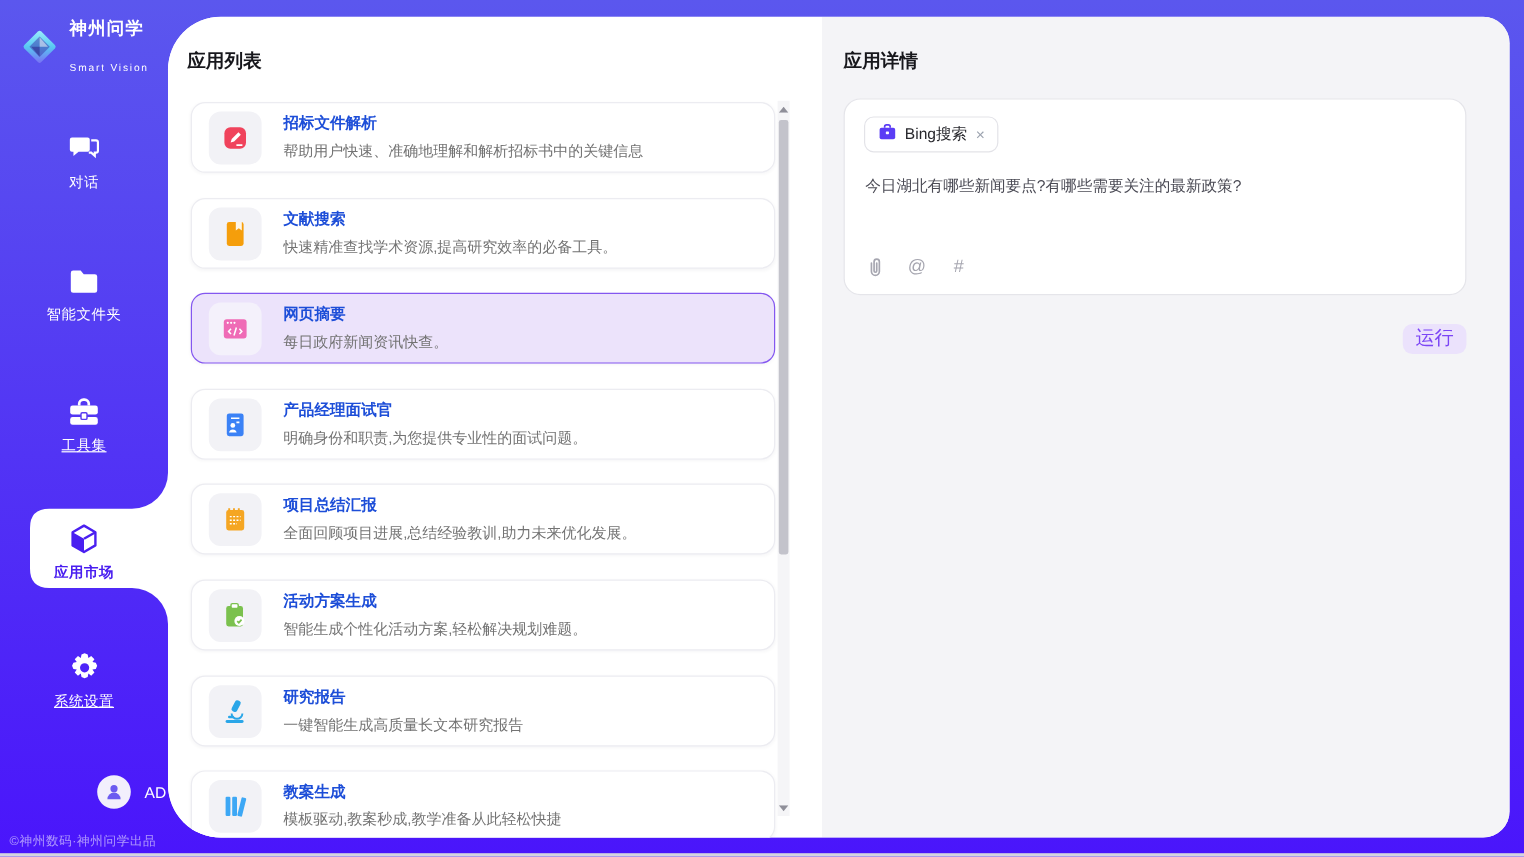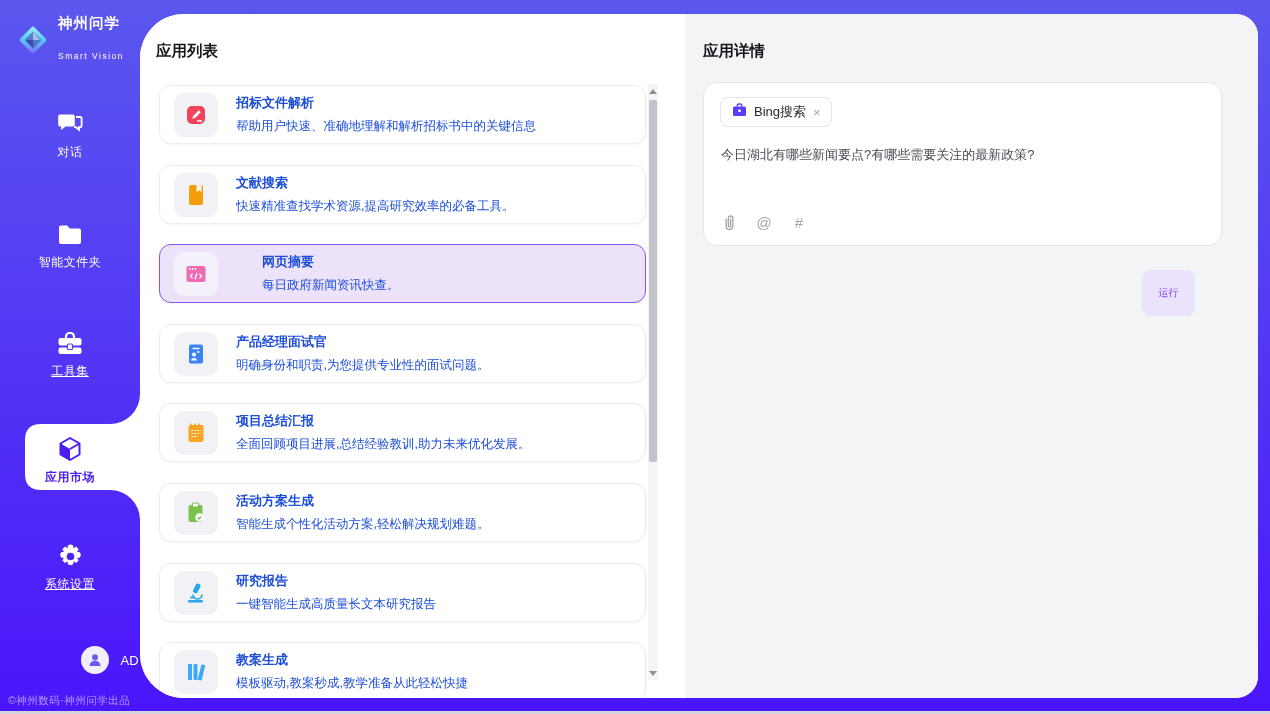--- a/index.html
+++ b/index.html
@@ -34,27 +34,27 @@
   .content { position:absolute; left:140px; top:14px; width:1118px; height:684px;
     background:#fff; border-radius:44px 22px 22px 44px; overflow:hidden; }
 
   
   .list-panel { position:absolute; left:0; top:0; width:545px; height:684px; background:#fff; }
   .panel-title { position:absolute; font-size:15.5px; font-weight:bold; color:#17171c; }
   .list-title { left:16px; top:27px; }
   .app-card { position:absolute; left:19px; width:487px; height:59px; background:#fff;
     border:1px solid #ececf1; border-radius:12px; box-shadow:0 1px 3px rgba(30,30,60,0.04);
     display:flex; align-items:center; padding-left:14px; cursor:pointer; }
-  .app-card.selected { background:#ece3fb; border:1.5px solid #8457f0;gap:26px; }
+  .app-card.selected { background:#ece3fb; border:1.5px solid #8457f0; }
   .app-ico-box { width:44px; height:44px; border-radius:10px; background:#f2f2f6;
     display:flex; align-items:center; justify-content:center; flex:0 0 44px; }
   .app-card.selected .app-ico-box { background:#f4f1fb; }
   .app-texts { margin-left:18px; overflow:hidden; }
   .app-name { font-size:13px; font-weight:bold; color:#1d4ed8; margin-bottom:6px; }
-  .app-desc { font-size:12.5px; color:#1d4ed8; }
+  .app-desc { font-size:12.5px; color:#737373; }
 
   
   .scrollbar { position:absolute; left:508px; top:70px; width:10px; height:596px; background:#f5f5f7; }
   .sb-arrow { position:absolute; left:0; width:10px; height:14px; display:flex; align-items:center; justify-content:center; }
   .sb-arrow svg { display:block; }
   .sb-up { top:0; } .sb-down { bottom:0; }
   .sb-thumb { position:absolute; left:1px; top:16px; width:8px; height:362px; background:#c3c3cb; border-radius:2px; }
 
   
   .detail-panel { position:absolute; left:545px; top:0; width:573px; height:684px; background:#f4f4f7; }
@@ -62,22 +62,22 @@
   .prompt-card { position:absolute; left:18px; top:68px; width:519px; height:164px; background:#fff;
     border:1px solid #e5e5ea; border-radius:14px; }
   .tool-tag { position:absolute; left:16px; top:14px; height:30px; display:inline-flex; align-items:center;
     gap:7px; padding:0 10px 0 11px; border:1px solid #e3e3e8; border-radius:8px; background:#fff; }
   .tool-tag .tag-label { font-size:13px; color:#27272c; }
   .tag-close { font-size:13px; color:#9ca3af; cursor:pointer; line-height:1; }
   .prompt-text { position:absolute; left:17px; top:62px; right:16px; font-size:13px; color:#4b4b55; line-height:1.5; }
   .prompt-tools { position:absolute; left:16px; top:130px; display:flex; align-items:center; gap:17px; color:#a6a6b0; }
   .prompt-tools .t-ico { width:18px; height:18px; display:flex; align-items:center; justify-content:center;
     font-size:15px; cursor:pointer; }
-  .run-btn { position:absolute; left:457px; top:256px; width:53px; height:46px; background:#ebe2fc;
-    color:#7b45f5; font-size:10px; border:none; border-radius:8px; cursor:pointer;
+  .run-btn { position:absolute; left:484px; top:256px; width:53px; height:25px; background:#ebe2fc;
+    color:#7b45f5; font-size:16px; border:none; border-radius:8px; cursor:pointer;
     font-family:inherit; display:flex; align-items:center; justify-content:center; }
 </style>
 </head>
 <body>
 
 <div id="stage">
 
   <div class="sidebar">
     <div class="logo">
       <span>

